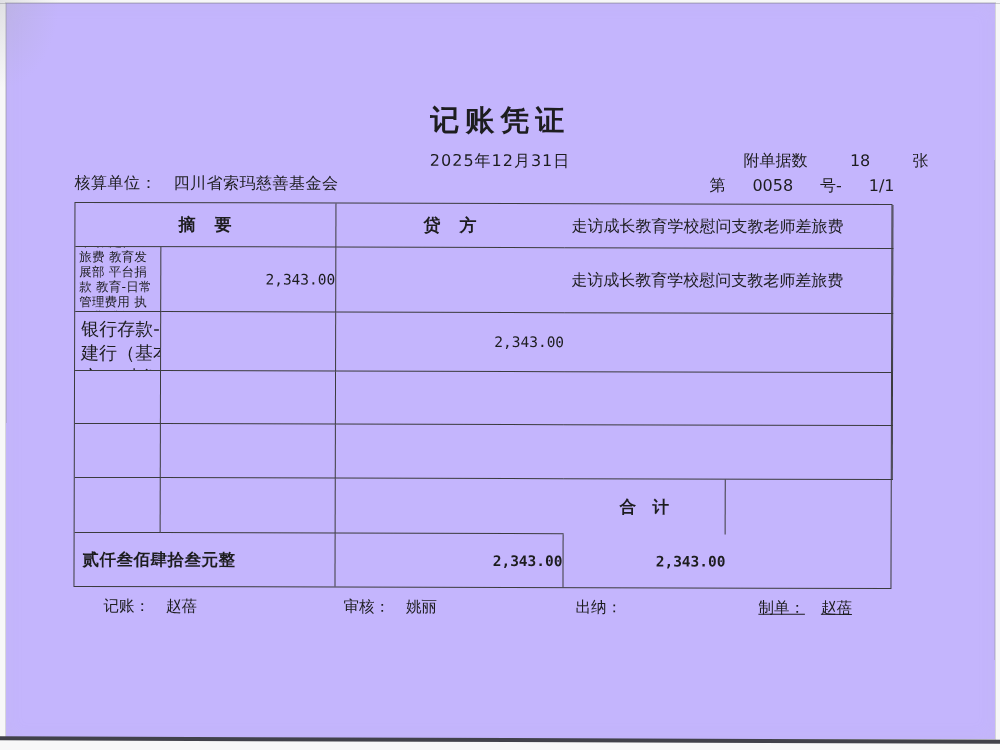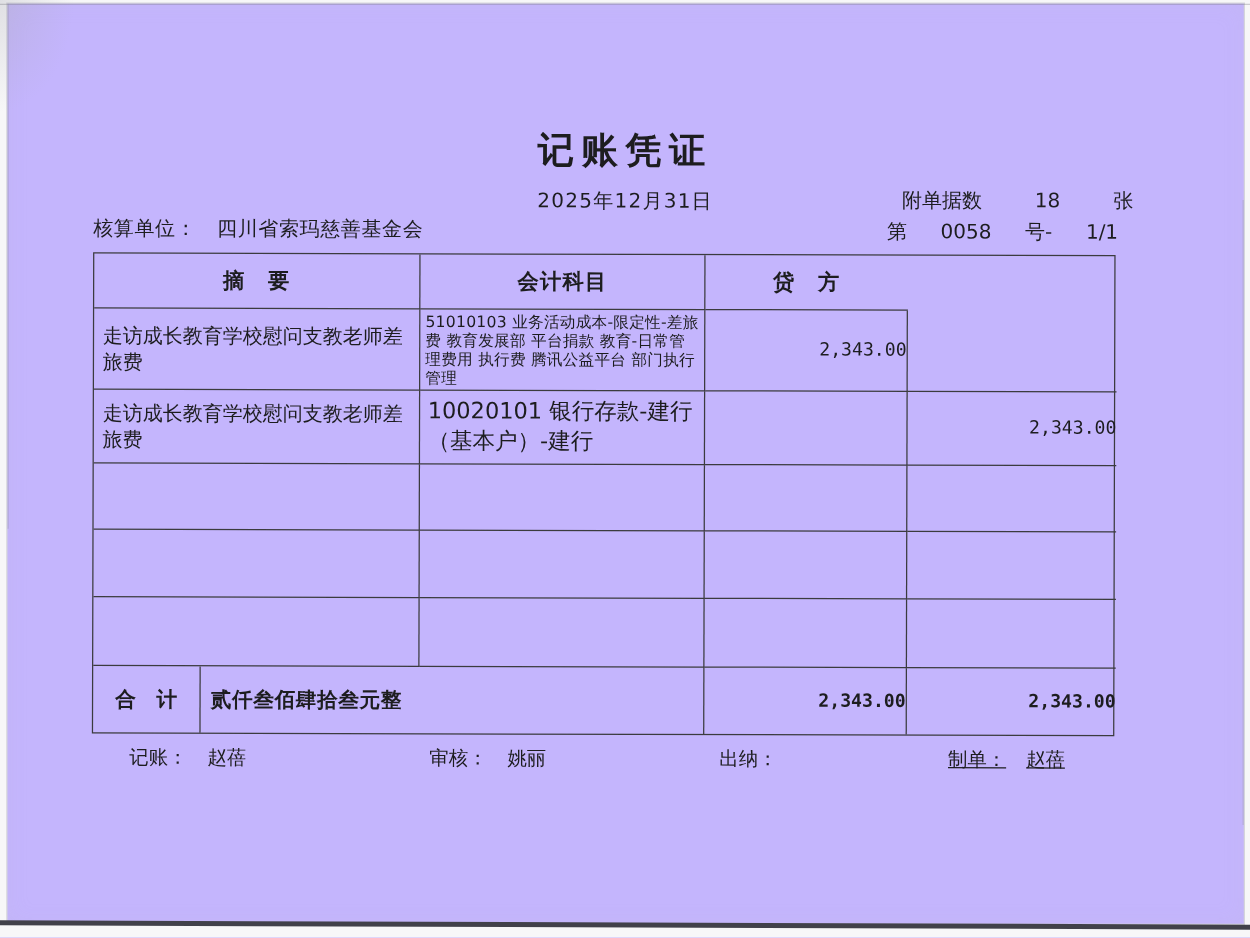--- a/index.html
+++ b/index.html
@@ -17,21 +17,21 @@
   .inner{position:absolute;inset:0;transform:rotate(0.15deg);transform-origin:50% 0;}
   .title{
     position:absolute;top:98px;left:0;width:100%;
     text-align:center;font-size:29px;font-weight:bold;letter-spacing:6px;
   }
   .date-line{
     position:absolute;top:148px;left:0;width:100%;
     text-align:center;font-size:16px;letter-spacing:1px;
   }
   .attach-line{
-    position:absolute;top:147px;left:716px;width:185px;
+    position:absolute;top:147px;left:738px;width:185px;
     display:flex;justify-content:space-between;font-size:16px;
   }
   .voucher-line{
     position:absolute;top:172px;left:704px;width:185px;
     display:flex;justify-content:space-between;font-size:16px;
   }
   .unit-line{
     position:absolute;top:171px;left:69px;font-size:16px;letter-spacing:.5px;
   }
   .unit-line .lbl{margin-right:11px;}
@@ -109,21 +109,20 @@
     </div>
 
     <div class="unit-line">
       <span class="lbl">核算单位：</span>
       <span>四川省索玛慈善基金会</span>
     </div>
 
     <div class="vtable">
 
       <div class="cell c-head span2">摘　要</div>
-      <div class="cell c-head">会计科目</div>
       <div class="cell c-head last-col">贷　方</div>
 
       <div class="cell c-sum span2">走访成长教育学校慰问支教老师差旅费</div>
       <div class="cell c-acct-sm">51010103 业务活动成本-限定性-差旅费 教育发展部 平台捐款 教育-日常管理费用 执行费 腾讯公益平台 部门执行管理</div>
       <div class="cell c-amt">2,343.00</div>
       <div class="cell c-amt last-col"></div>
 
       <div class="cell c-sum span2">走访成长教育学校慰问支教老师差旅费</div>
       <div class="cell c-acct">10020101 银行存款-建行（基本户）-建行</div>
       <div class="cell c-amt"></div>

